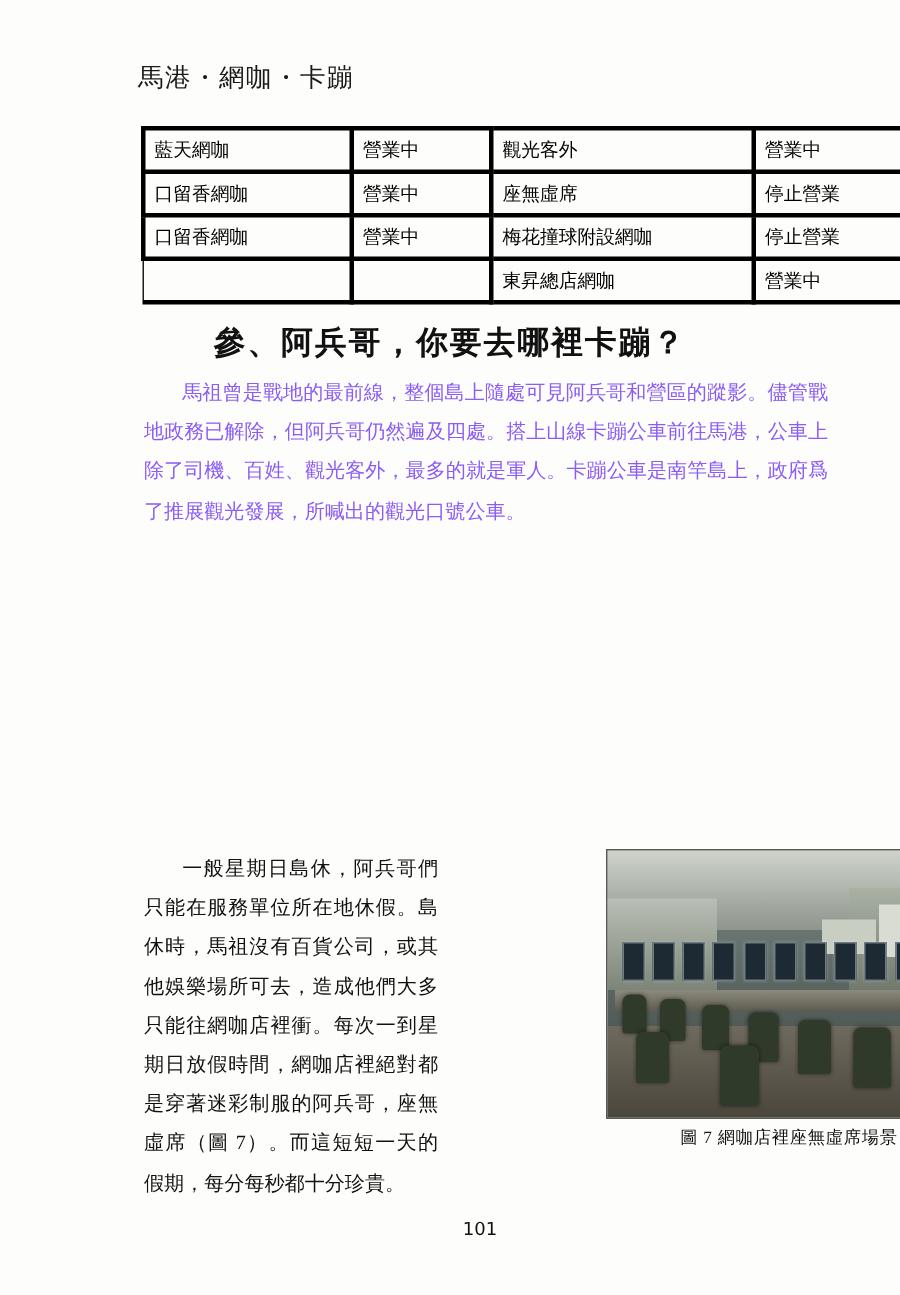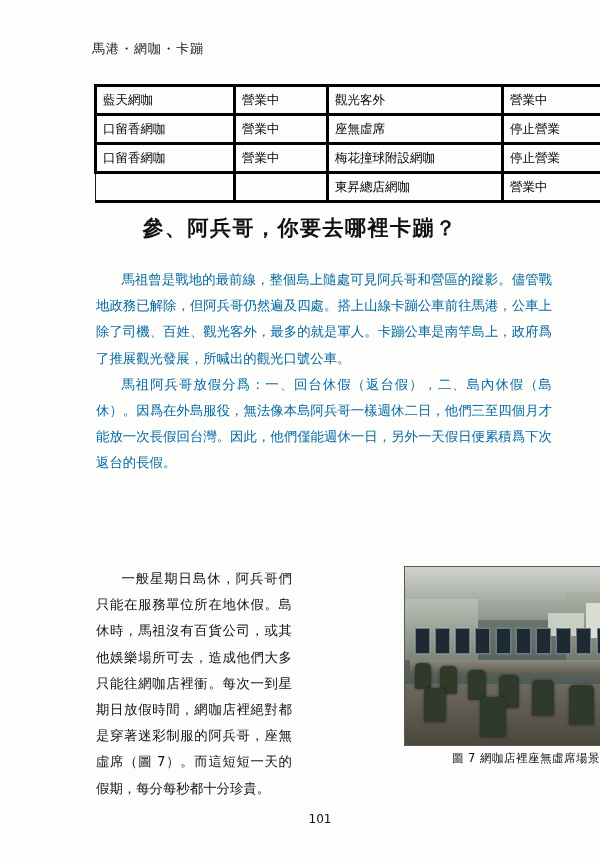--- a/index.html
+++ b/index.html
@@ -20,21 +20,21 @@
     left: 0; top: 0;
     width: 600px;
     height: 863px;
     background: #fdfdfb;
   }
   
   .running-header {
     position: absolute;
     left: 92px;
     top: 40px;
-    font-size: 13px;
+    font-size: 17px;
     letter-spacing: 1px;
     color: #1a1a1a;
     font-family: "DejaVu Sans", sans-serif;
   }
 
   
   .shop-table {
     position: absolute;
     left: 94px;
     top: 84px;
@@ -74,35 +74,35 @@
   
   .body-full {
     position: absolute;
     left: 96px;
     top: 250px;
     width: 456px;
     font-size: 13.4px;
     line-height: 26.2px;
     text-align: justify;
     text-justify: inter-ideograph;
-    color: #0369a1;
-    margin-top: 17px;
+    color: #8b5cf6;
   }
   .body-full p {
     margin: 0 0 0 0;
     text-indent: 1.9em;
   }
 
   
   .wrap-area {
     position: absolute;
     left: 96px;
     top: 566px;
     width: 456px;
     height: 220px;
+    font-family: Liberation Serif, serif;
   }
   .wrap-col {
     position: absolute;
     left: 0;
     top: 0;
     width: 196px;
     font-size: 13.4px;
     line-height: 26.2px;
     text-align: justify;
     text-justify: inter-ideograph;
@@ -227,21 +227,20 @@
         <td class="c2">東昇總店網咖</td>
         <td class="c3">營業中</td>
       </tr>
     </tbody>
   </table>
 
   <div class="section-heading">參、阿兵哥，你要去哪裡卡蹦？</div>
 
   <div class="body-full">
     <p>馬祖曾是戰地的最前線，整個島上隨處可見阿兵哥和營區的蹤影。儘管戰地政務已解除，但阿兵哥仍然遍及四處。搭上山線卡蹦公車前往馬港，公車上除了司機、百姓、觀光客外，最多的就是軍人。卡蹦公車是南竿島上，政府爲了推展觀光發展，所喊出的觀光口號公車。</p>
-    <p>馬祖阿兵哥放假分爲：一、回台休假（返台假），二、島內休假（島休）。因爲在外島服役，無法像本島阿兵哥一樣週休二日，他們三至四個月才能放一次長假回台灣。因此，他們僅能週休一日，另外一天假日便累積爲下次返台的長假。</p>
   </div>
 
   <div class="wrap-area">
     <div class="wrap-col">
       <p>一般星期日島休，阿兵哥們只能在服務單位所在地休假。島休時，馬祖沒有百貨公司，或其他娛樂場所可去，造成他們大多只能往網咖店裡衝。每次一到星期日放假時間，網咖店裡絕對都是穿著迷彩制服的阿兵哥，座無虛席（圖 7）。而這短短一天的假期，每分每秒都十分珍貴。</p>
     </div>
 
     <div class="figure">
       <div class="photo">
         <div class="ph-ceiling"></div>

